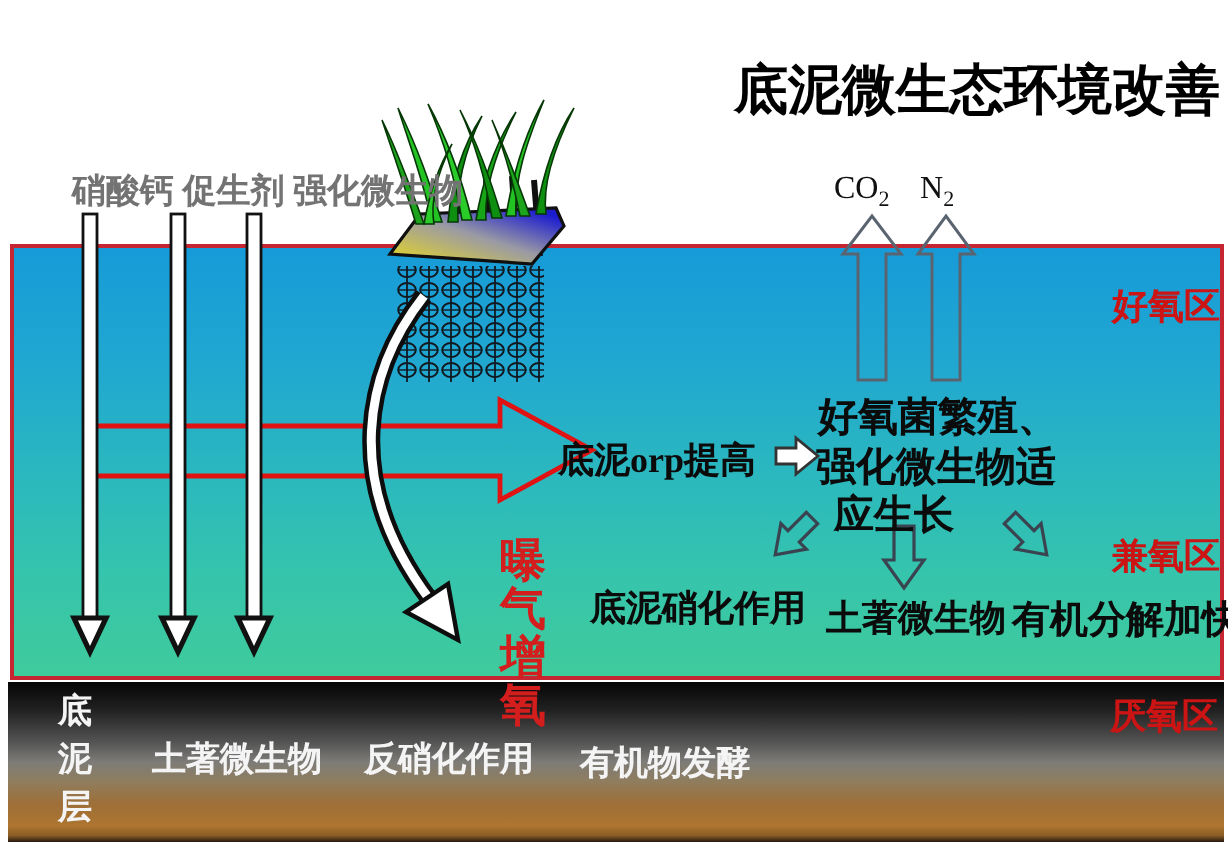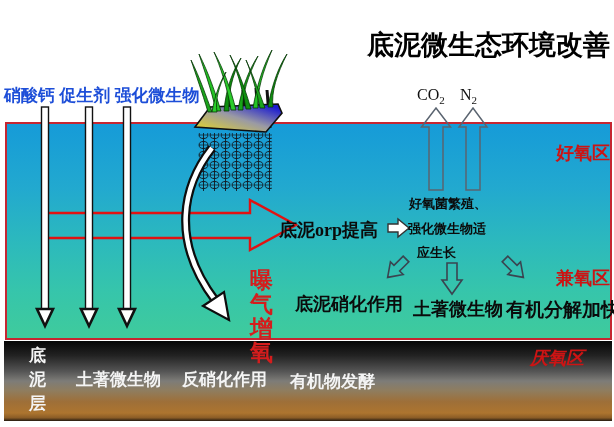--- a/index.html
+++ b/index.html
@@ -11,22 +11,22 @@
   }
   .abs{position:absolute;}
   
   .title{
     left:360px; top:27px; width:250px;
     font-size:27px; font-weight:bold; color:#000;
     letter-spacing:0px; white-space:nowrap;
   }
   
   .dosing{
-    left:4px; top:84px;
-    font-size:17px; font-weight:bold; color:#1d4ed8; white-space:nowrap;
+    left:36px; top:84px;
+    font-size:17px; font-weight:bold; color:#737373; white-space:nowrap;
   }
   
   .water{
     left:5px; top:122px; width:603px; height:214px;
     background:linear-gradient(to bottom,#169bd8 0%,#22a9cf 30%,#2cb9bd 55%,#36c5ab 78%,#3fcb9c 100%);
     border:2px solid #c62631;
   }
   
   .sediment{
     left:4px; top:341px; width:608px; height:80px;
@@ -40,23 +40,23 @@
   }
   .gas sub{font-size:11px;}
   .gas.co2{left:417px; top:86px;}
   .gas.n2{left:460px; top:86px;}
   
   .zone{
     font-size:18px; font-weight:bold; color:#cc1414; white-space:nowrap;
   }
   .zone.aerobic{left:556px; top:141px;}
   .zone.facultative{left:556px; top:266px;}
-  .zone.anaerobic{left:530px; top:346px;font-style:italic;}
-  
-  .btxt{font-size:13px; font-weight:bold; color:#0b0b0b; white-space:nowrap;}
+  .zone.anaerobic{left:555px; top:346px;}
+  
+  .btxt{font-size:20px; font-weight:bold; color:#0b0b0b; white-space:nowrap;}
   .orp{left:279px; top:218px; font-size:18px;}
   .growth1{left:409px; top:195px;}
   .growth2{left:408px; top:220px;}
   .growth3{left:417px; top:244px;}
   .nitrif{left:295px; top:292px; font-size:18px;}
   .aerden{left:413px; top:297px; font-size:18px;}
   .orgdec{left:506px; top:297px; font-size:19px;}
   
   .aeration{
     left:227px; top:269px; width:48px;

